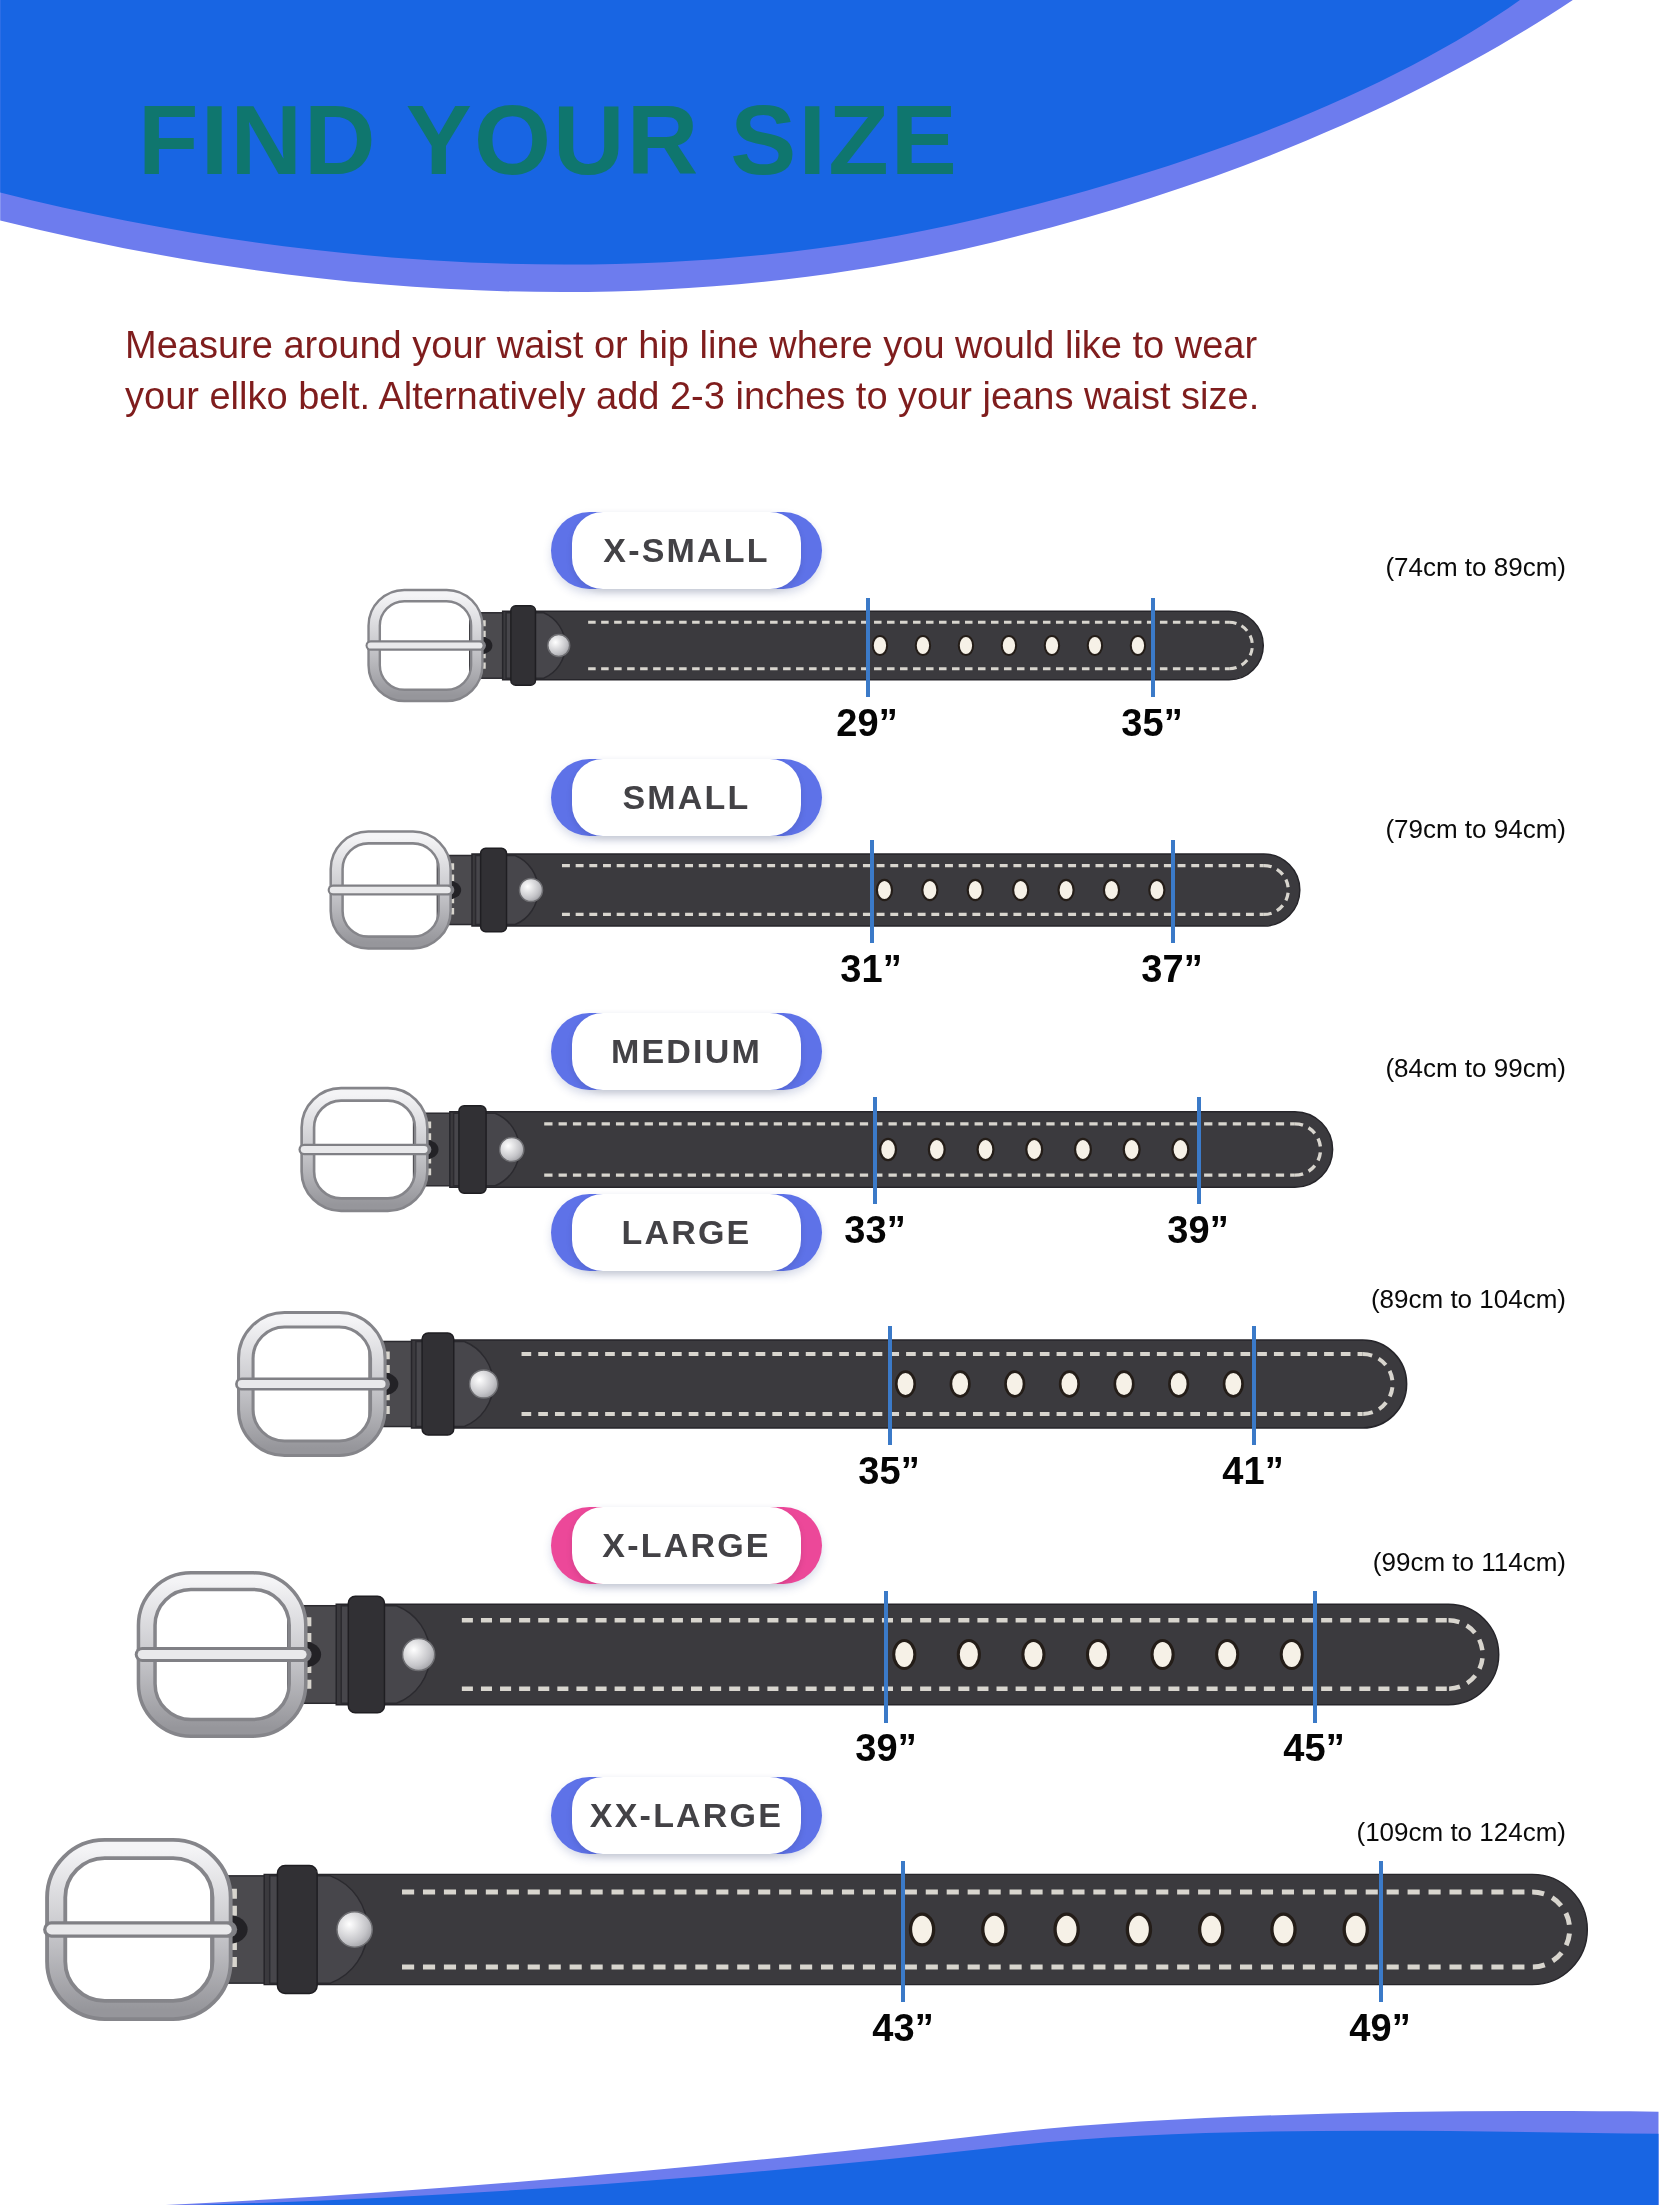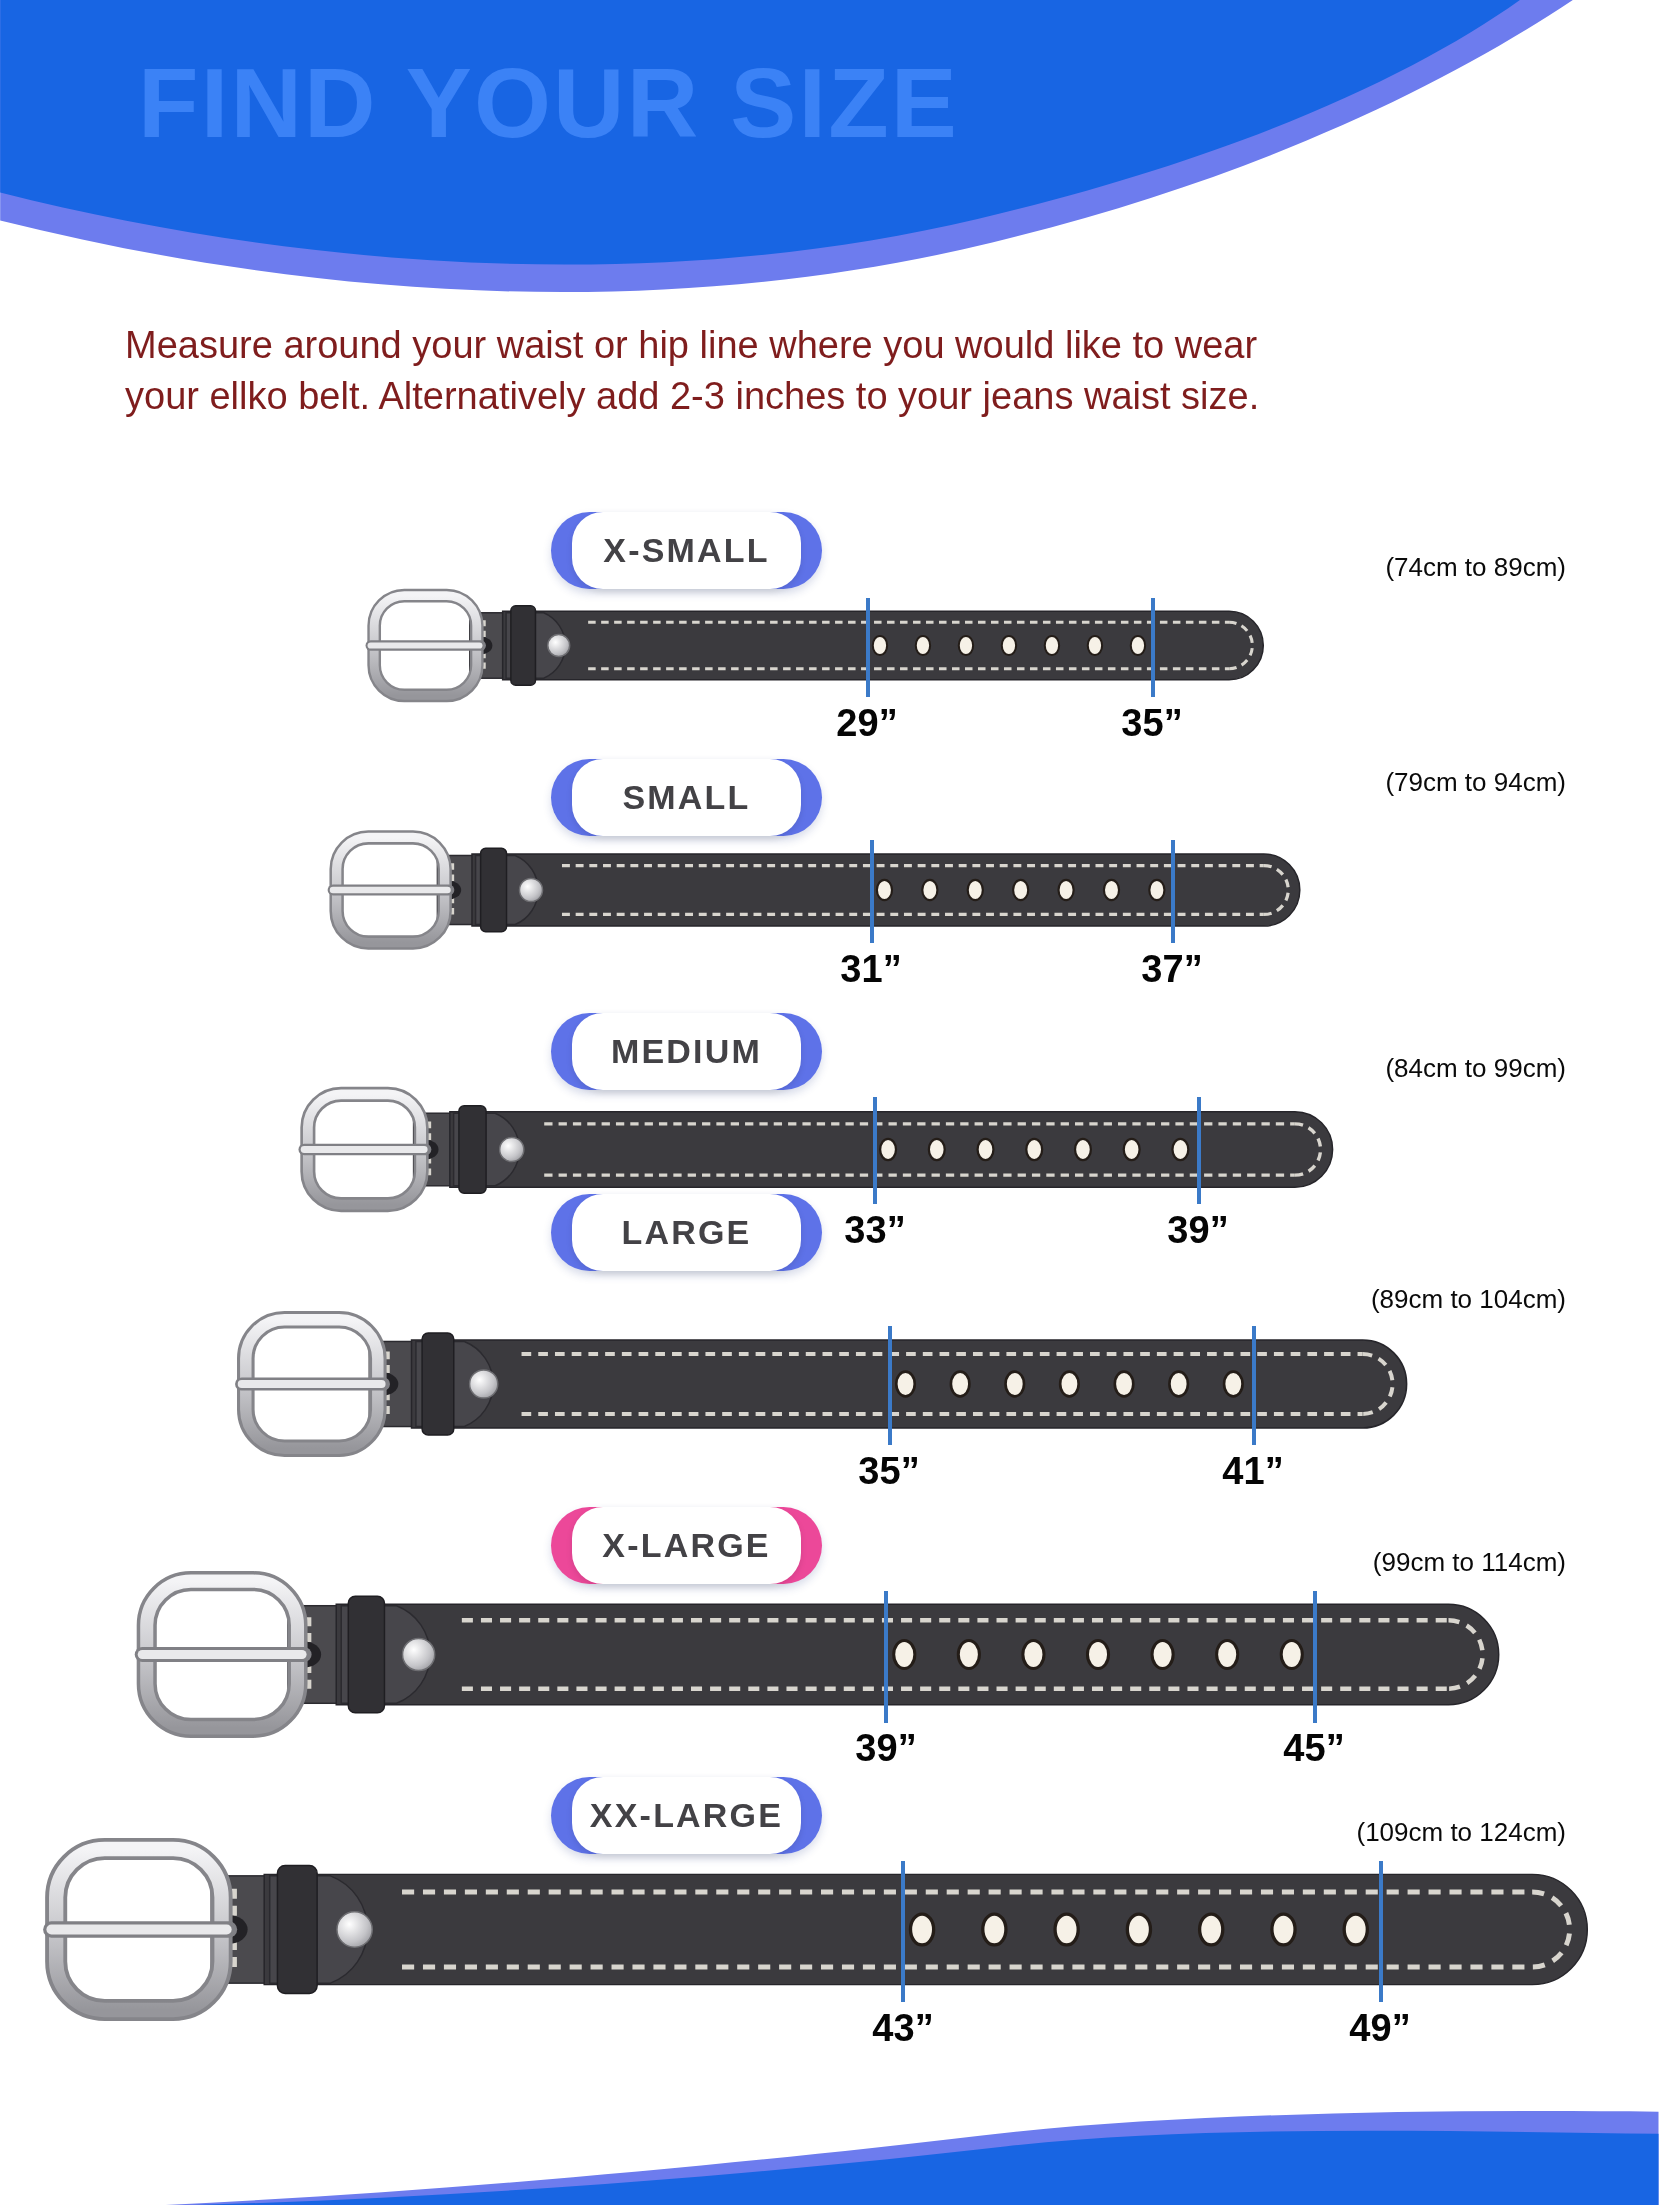--- a/index.html
+++ b/index.html
@@ -53,21 +53,21 @@
 </head>
 <body>
 
 <div id="page">
 
   <svg id="header-wave" class="wave" width="1659" height="316" viewBox="0 0 2257 430">
     <path class="wave-edge" fill="#6D7CEE" d="M0 0 L0 300 C420 405 900 440 1350 330 C1700 245 1960 120 2140 0 Z"></path>
     <path class="wave-main" fill="#1865E3" d="M0 0 L0 262 C420 368 900 400 1330 298 C1680 215 1920 105 2068 0 Z"></path>
   </svg>
 
-  <div id="page-title" style="color: #3b82f6;">FIND YOUR SIZE</div>
+  <div id="page-title" style="color: #0f766e; margin-top: 37px;">FIND YOUR SIZE</div>
 
   <div id="intro">
     <div>Measure around your waist or hip line where you would like to wear</div>
     <div>your ellko belt. Alternatively add 2-3 inches to your jeans waist size.</div>
   </div>
 
   <div id="rows">
       <div class="row">
     <div class="badge" style="left: 551px; top: 512px; background: rgb(94, 114, 232);">
       <div class="badge-inner">
@@ -114,21 +114,21 @@
     <div class="marker m2" style="left: 1151px; top: 598px; height: 99px; background: rgb(59, 122, 200);"></div>
     <div class="inch i1" style="left: 801px; top: 702px;">29”</div>
     <div class="inch i2" style="left: 1086px; top: 702px;">35”</div>
   </div>
       <div class="row">
     <div class="badge" style="left: 551px; top: 759px; background: rgb(94, 114, 232); text-decoration: underline;">
       <div class="badge-inner">
         <span class="badge-label">SMALL</span>
       </div>
     </div>
-    <div class="cm" style="top: 767px;">(79cm to 94cm)</div>
+    <div class="cm" style="top: 814px;">(79cm to 94cm)</div>
     <svg class="belt" viewBox="435 1113 1353 196" width="995" height="144" style="left: 320px; top: 818px;">
           <defs>
             <linearGradient id="metal1" x1="0" y1="0" x2="0" y2="1">
               <stop offset="0" stop-color="#F4F4F6"></stop>
               <stop offset="0.5" stop-color="#C9C9CD"></stop>
               <stop offset="1" stop-color="#96969B"></stop>
             </linearGradient>
             <radialGradient id="rivet1" cx="0.35" cy="0.35" r="0.85">
               <stop offset="0" stop-color="#FFFFFF"></stop>
               <stop offset="0.6" stop-color="#C4C4C8"></stop>

